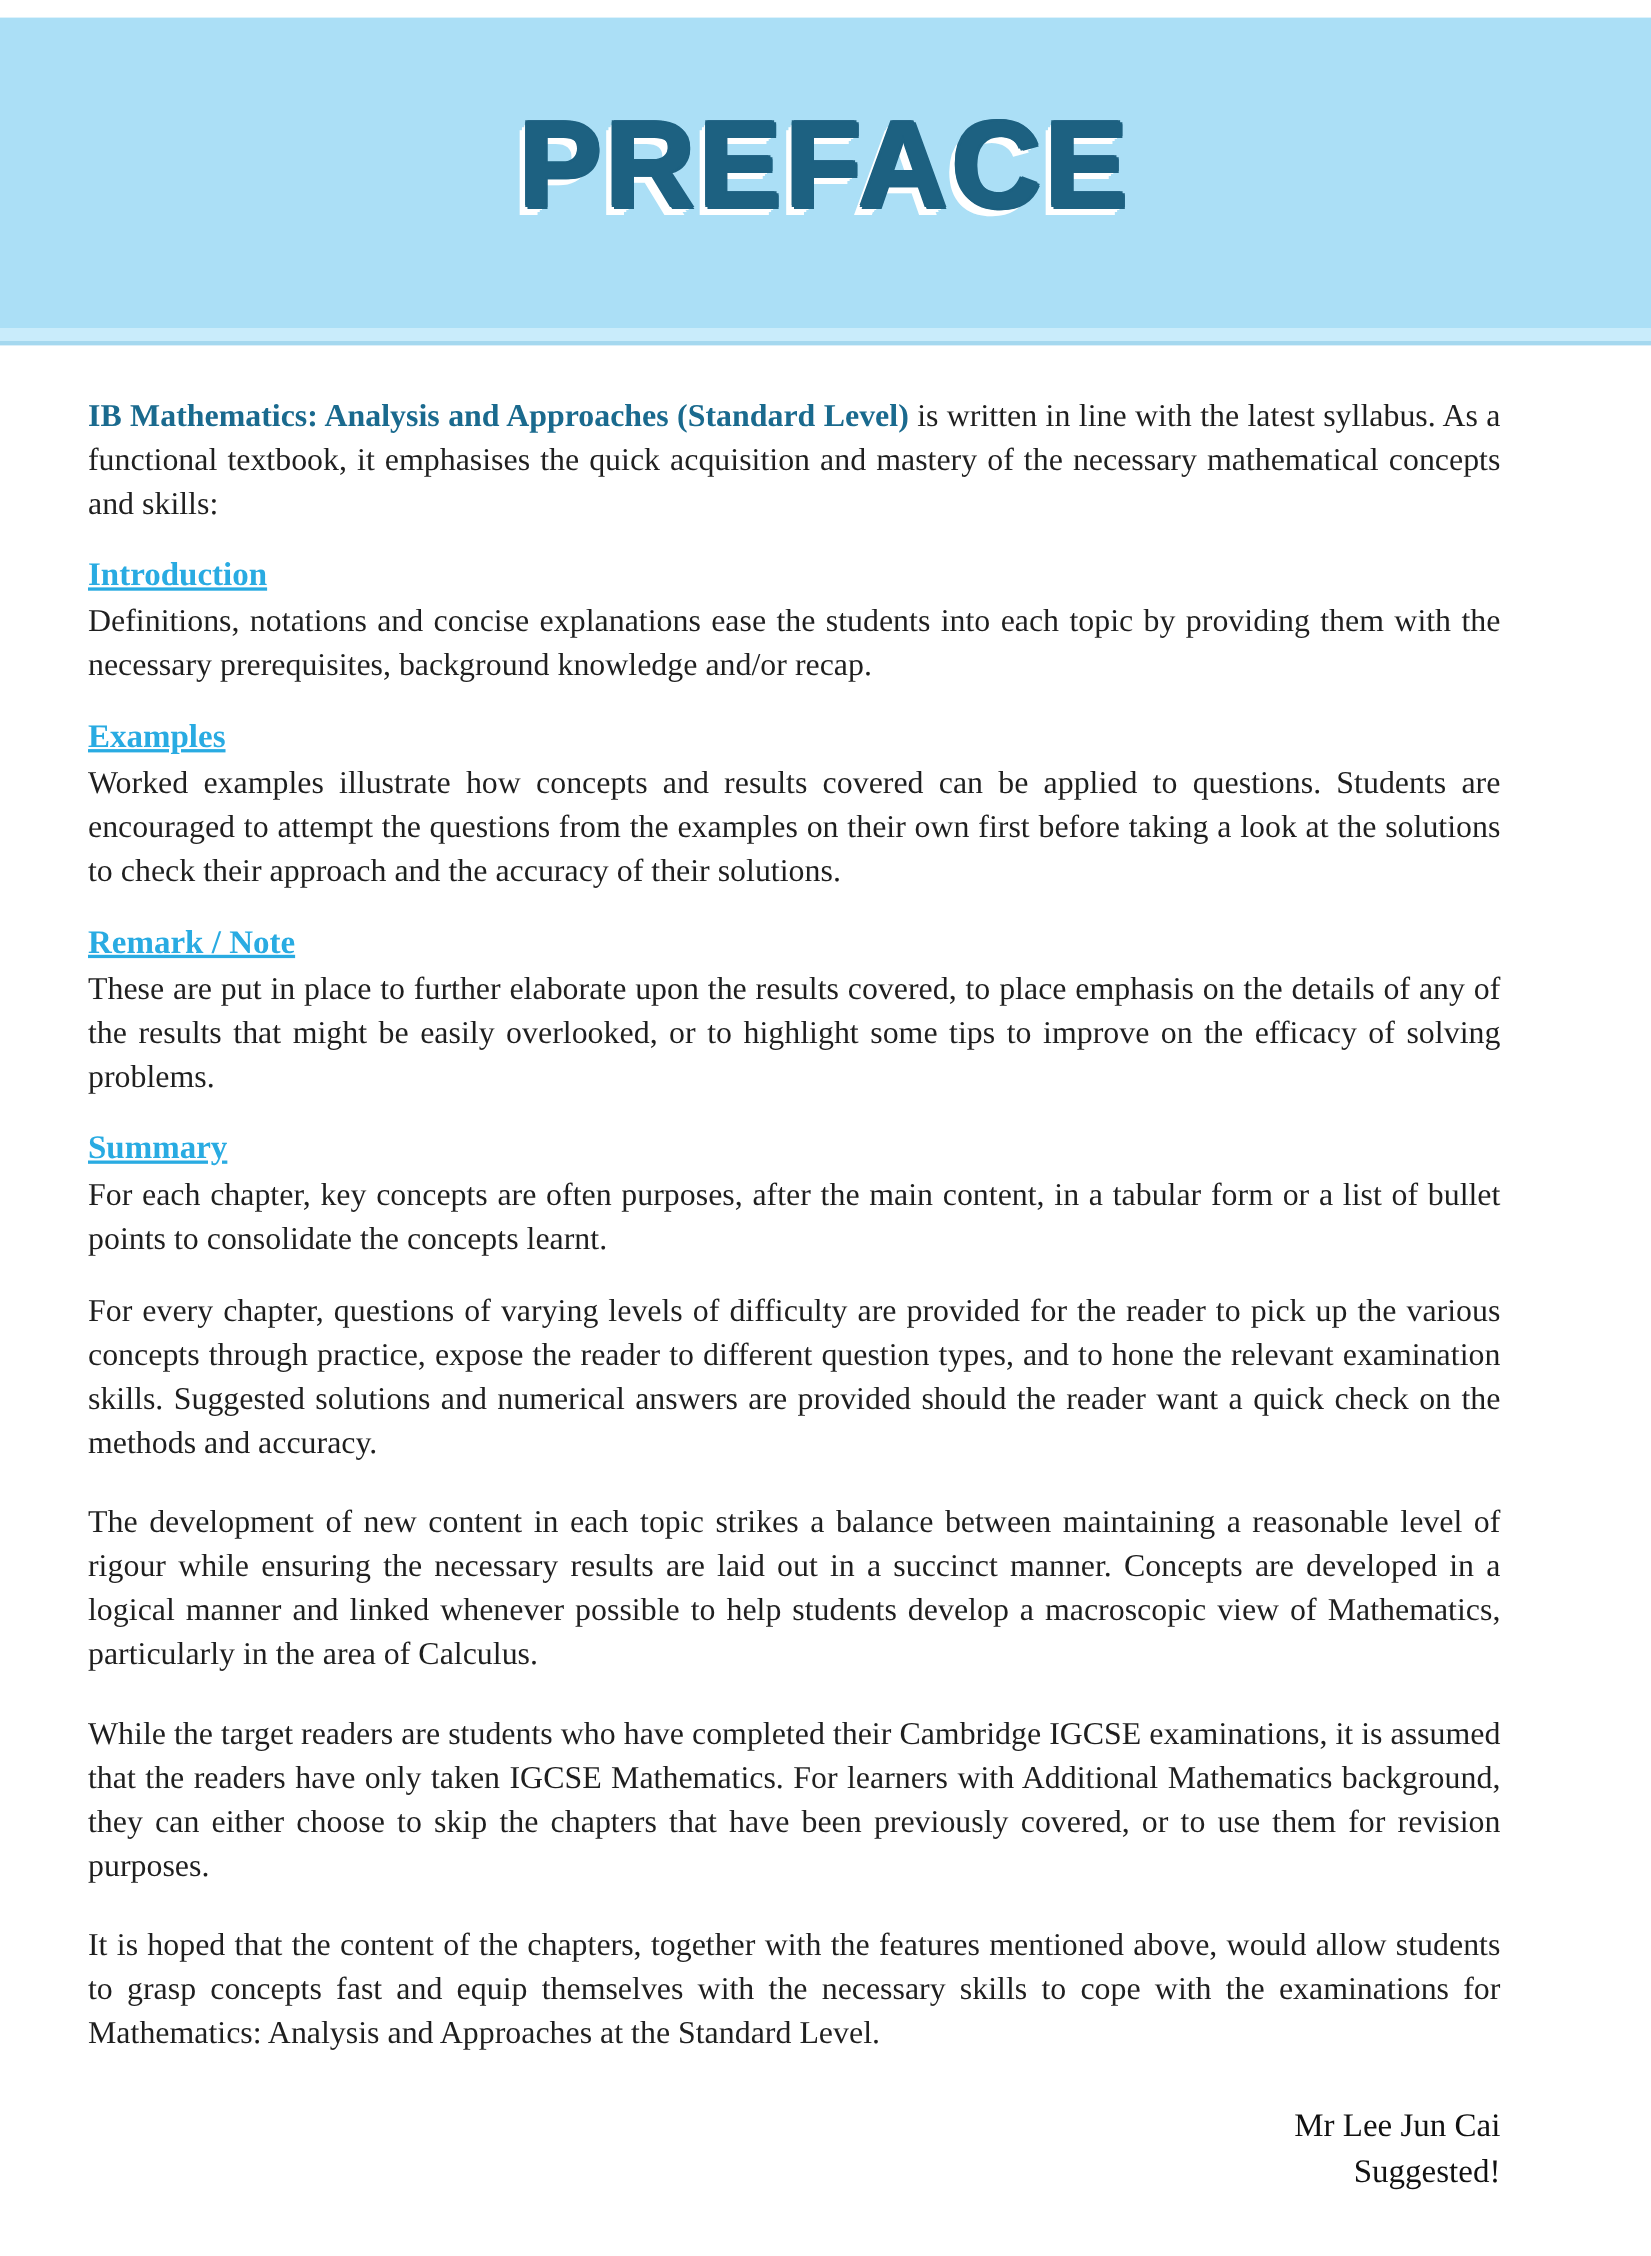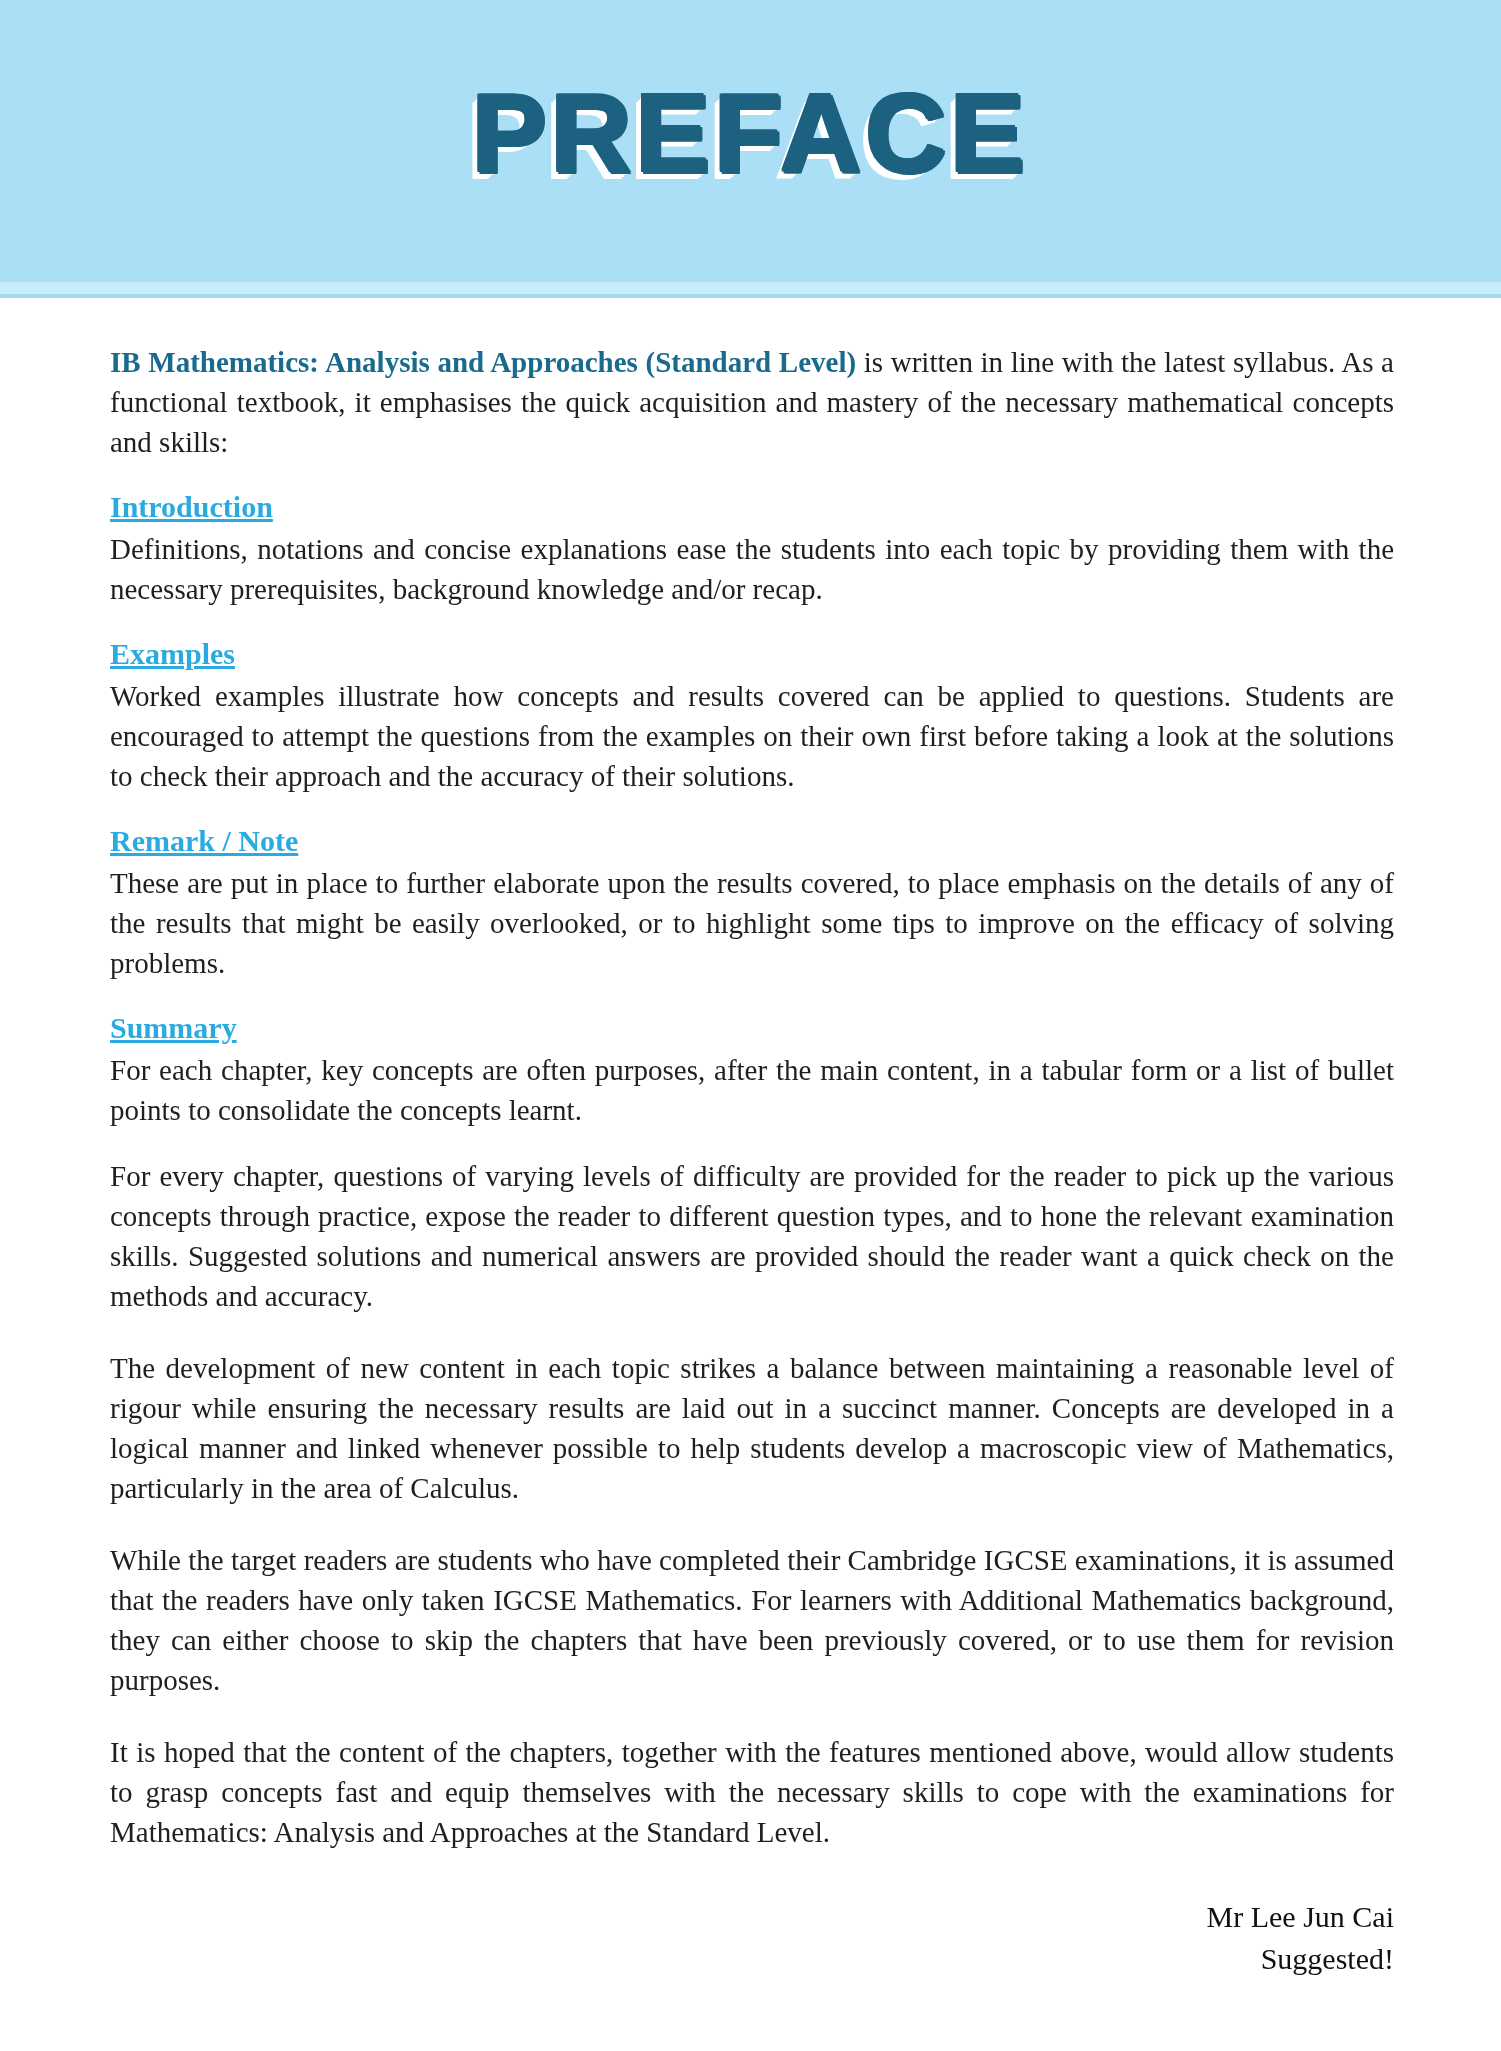--- a/index.html
+++ b/index.html
@@ -17,38 +17,38 @@
   .band {
     width: 100%;
     height: 298px;
     background: linear-gradient(to bottom,
       #abdff6 0px, #abdff6 282px,
       #c9ecfb 282px, #c9ecfb 294px,
       #a5d8ef 294px, #a5d8ef 298px);
     text-align: center;
   }
   .band h1 {
-    margin: 0;
+    margin: 16px;
     padding-top: 78px;
     font-family: "Liberation Sans", "DejaVu Sans", sans-serif;
     font-weight: 700;
     font-size: 112px;
     line-height: 1;
     letter-spacing: 4px;
     color: #1d6181;
     text-shadow:
       2px 0 0 #1d6181, -2px 0 0 #1d6181, 0 2px 0 #1d6181, 0 -2px 0 #1d6181,
       2px 2px 0 #1d6181, -2px -2px 0 #1d6181,
       -7px 7px 0 #ffffff, -5px 5px 0 #ffffff, -3px 3px 0 #ffffff;
   }
 
   
   .content {
     box-sizing: content-box;
-    padding: 44px 87px 0 110px;
+    padding: 44px 87px 0 80px;
     width: 1284px;
   }
   .para, .section p {
     margin: 0;
     font-size: 29px;
     line-height: 40px;
     text-align: justify;
   }
   .lead-bold {
     font-weight: bold;

